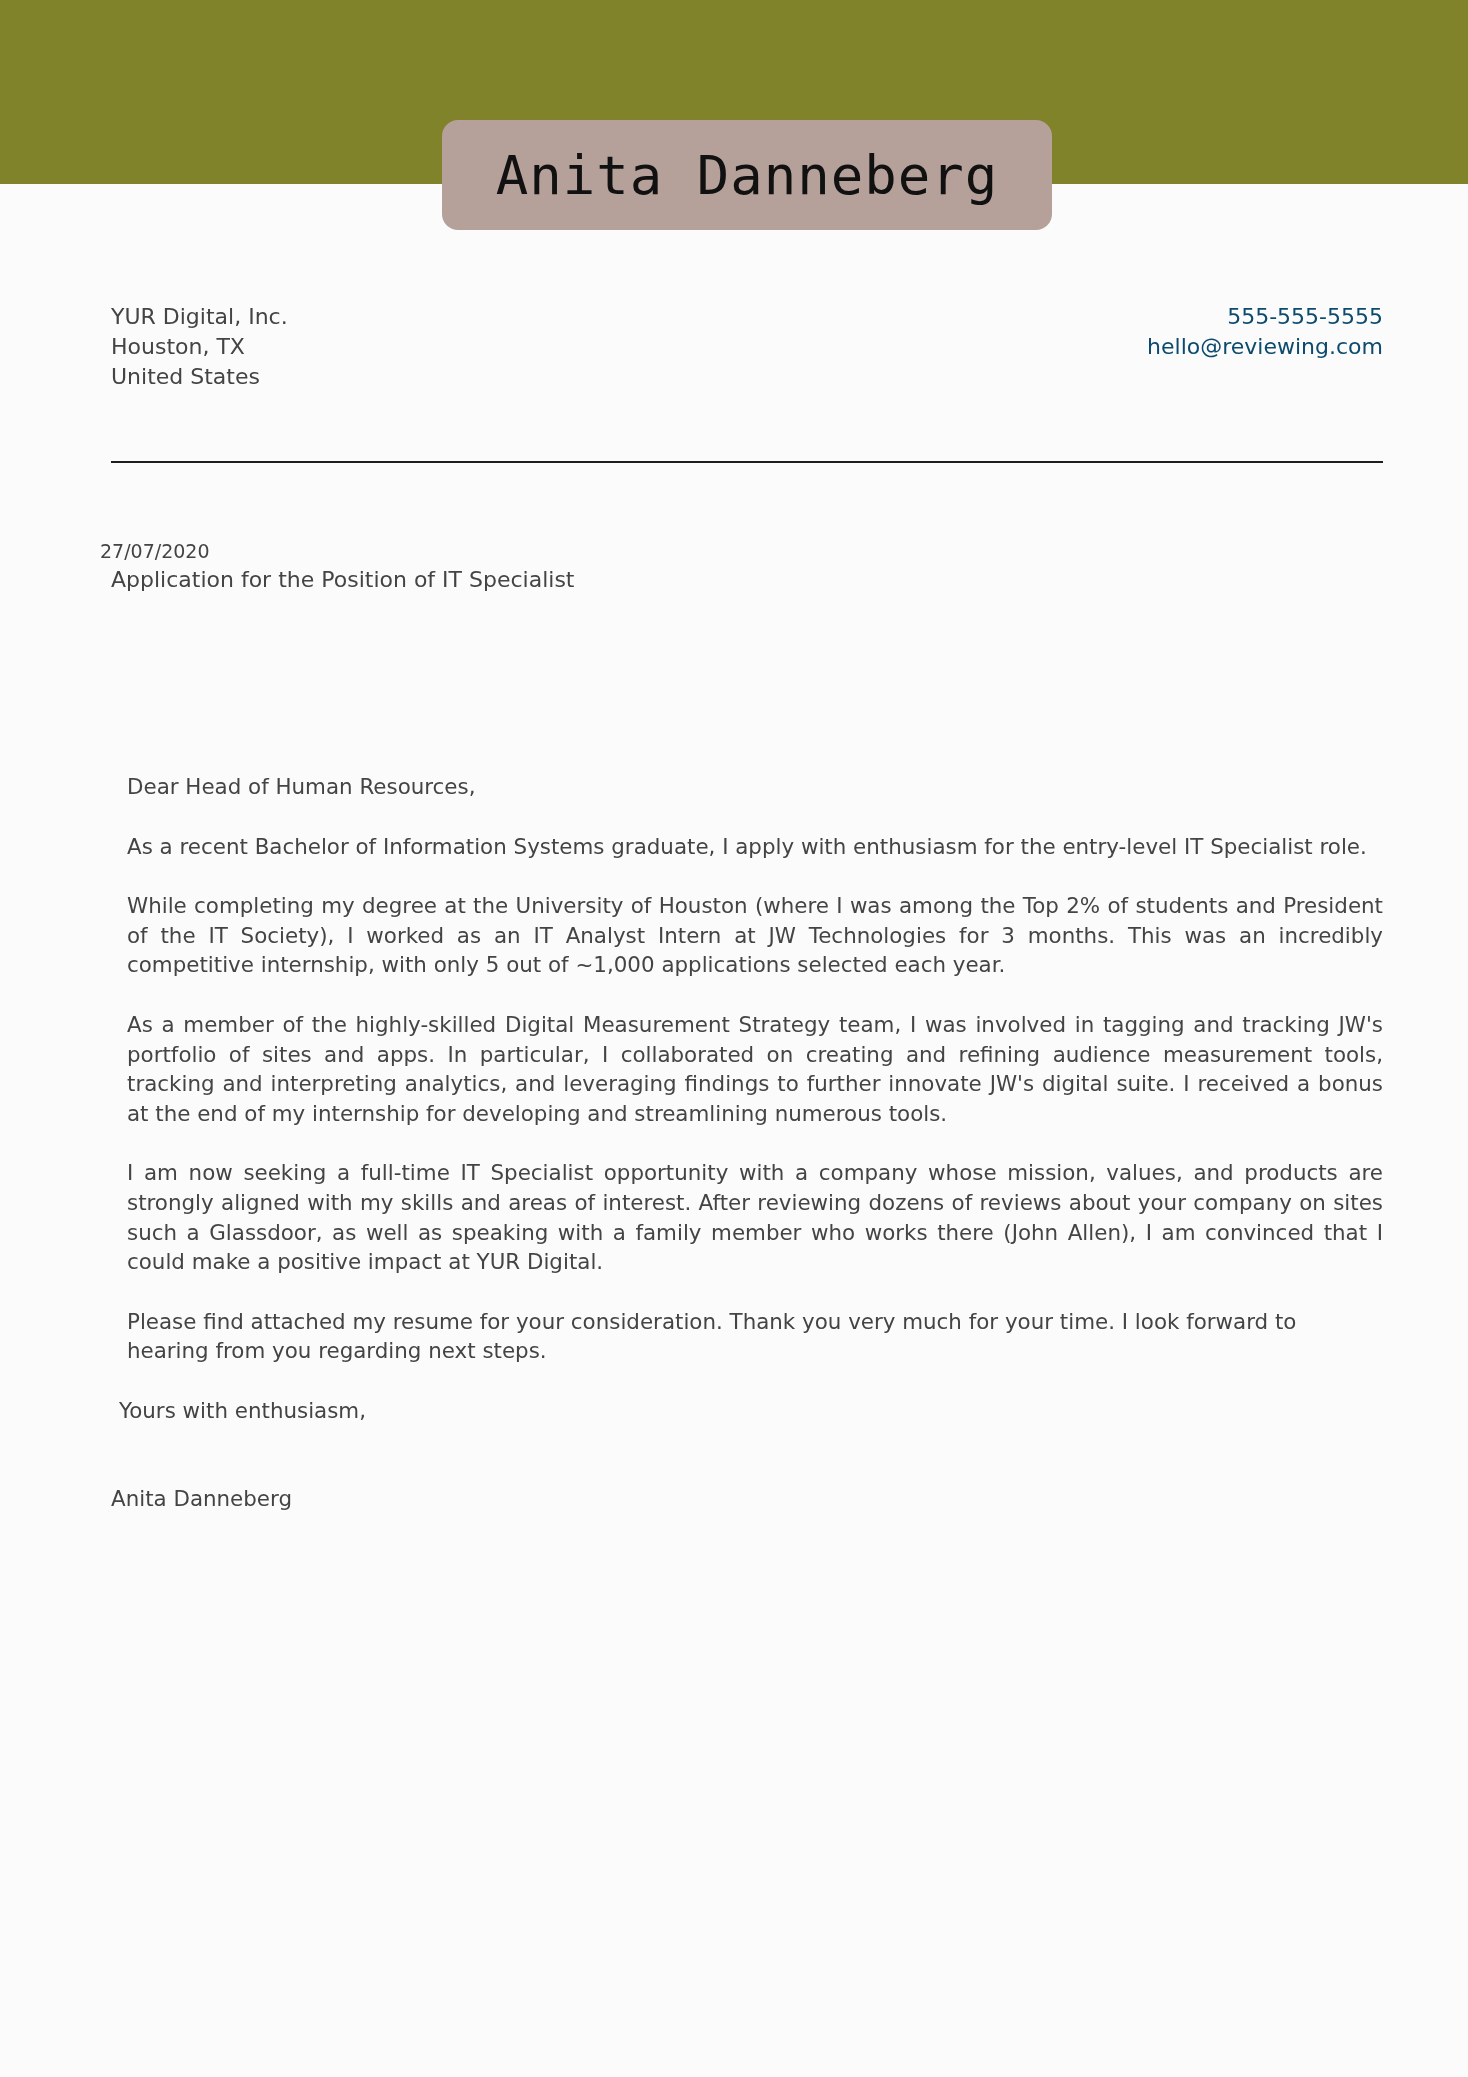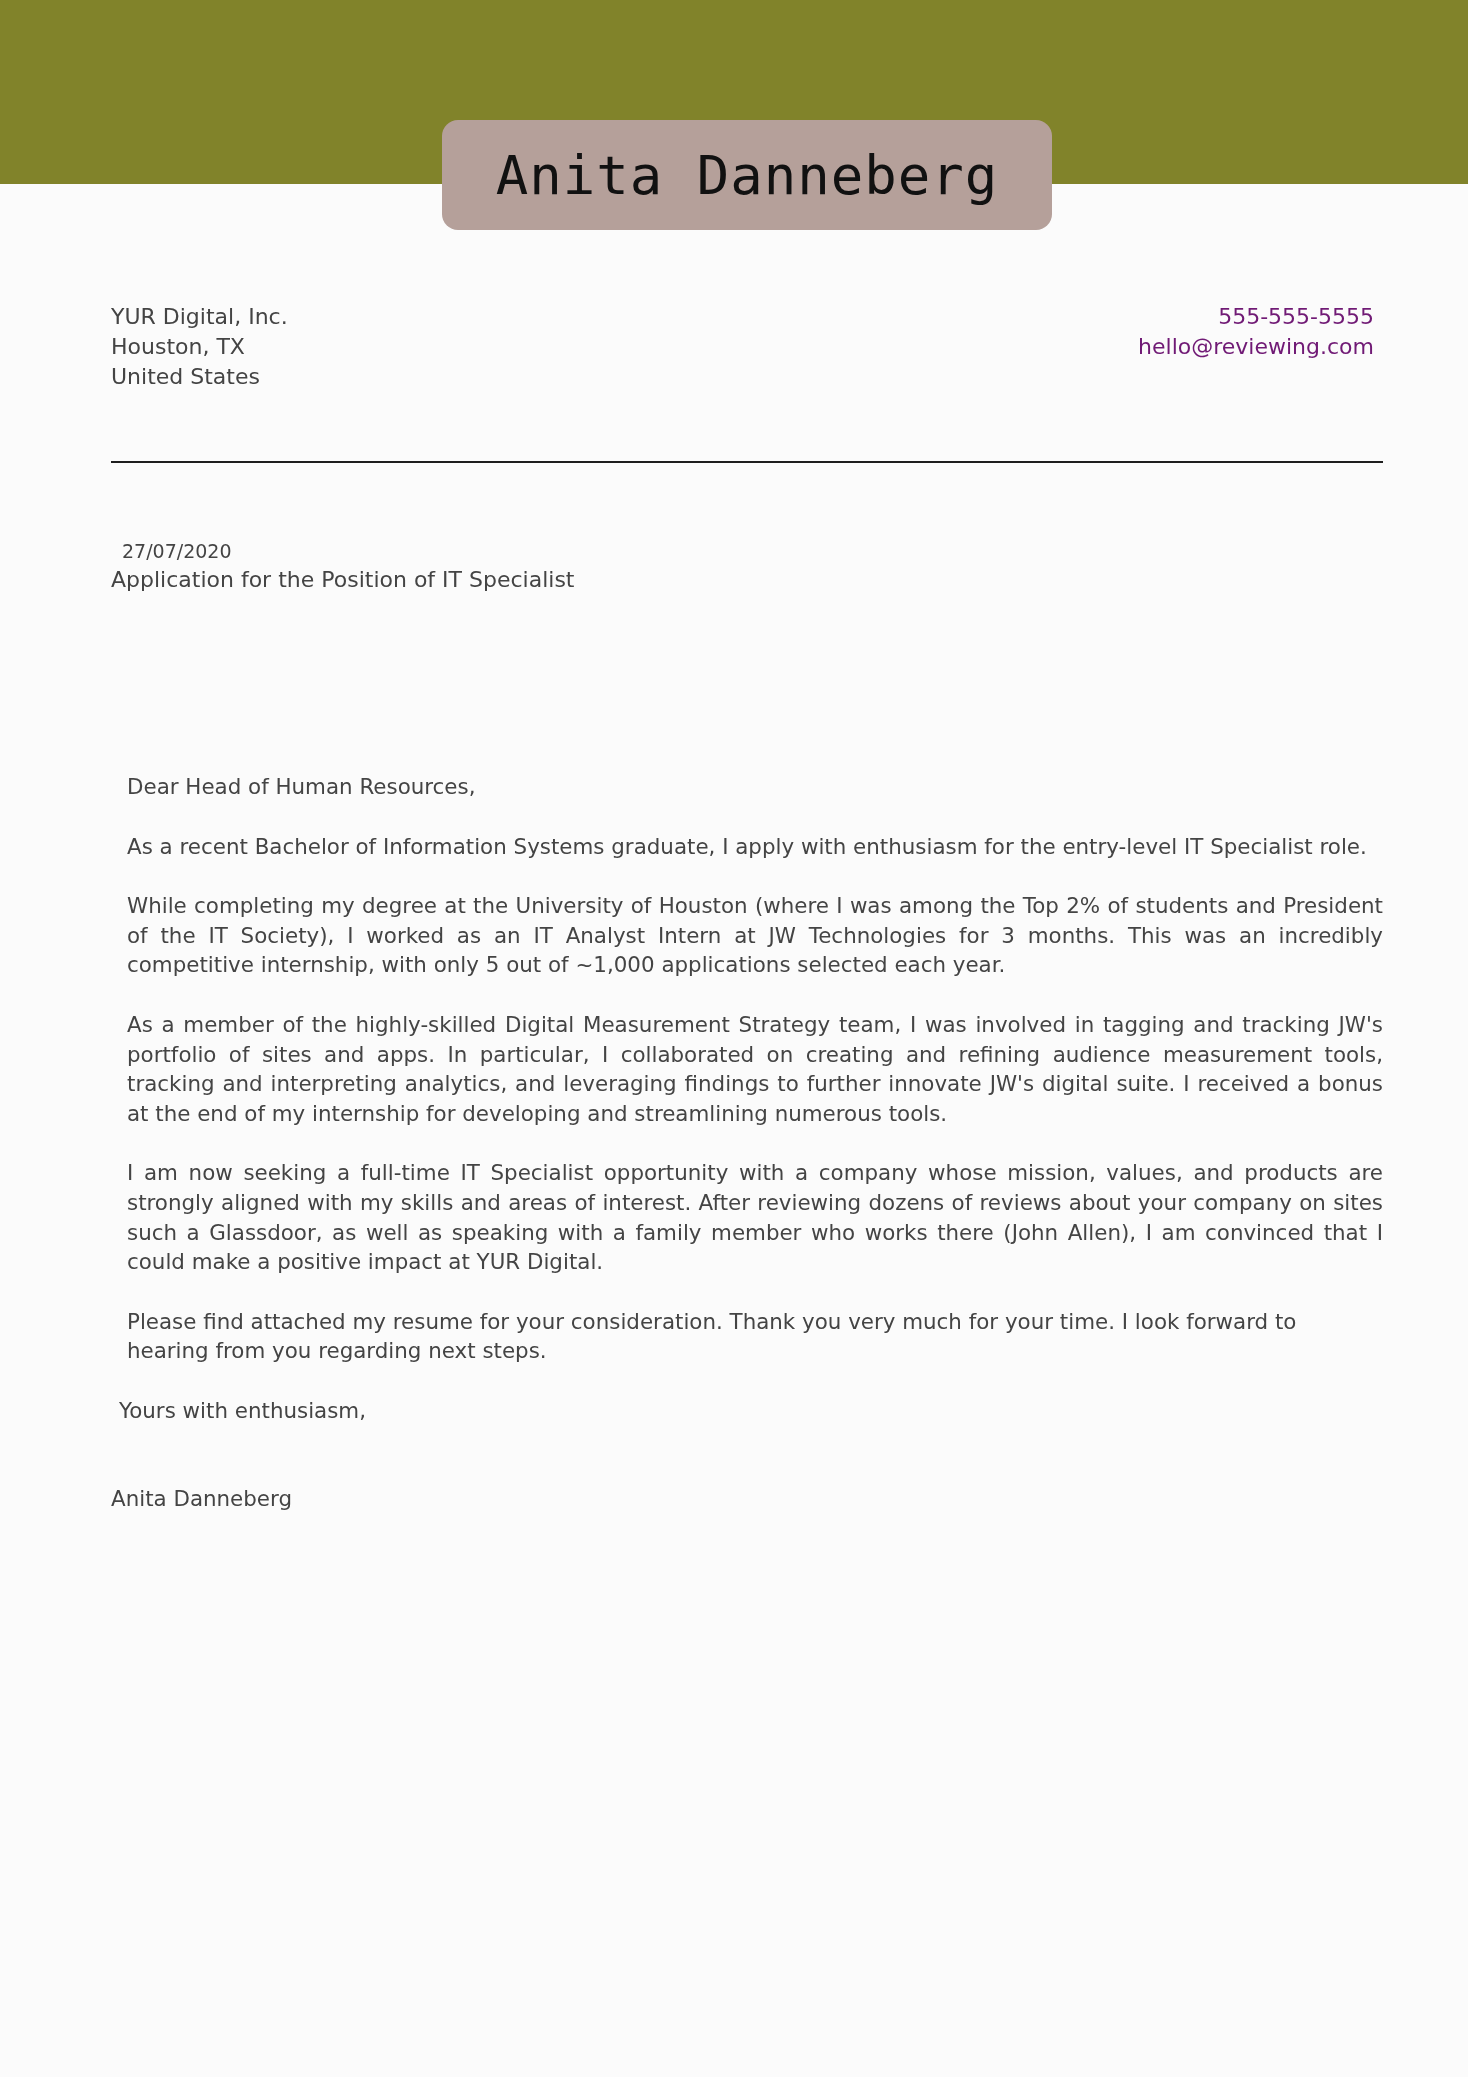--- a/index.html
+++ b/index.html
@@ -45,42 +45,42 @@
     .addr-left {
       position: absolute;
       left: 111px;
       top: 302px;
       font-size: 22px;
       line-height: 30px;
       color: #444444;
     }
     .addr-right {
       position: absolute;
-      right: 94px;
+      right: 85px;
       top: 302px;
       font-size: 22px;
       line-height: 30px;
       text-align: right;
-      color: #701a75;
+      color: #0c4a6e;
     }
     .line {
       display: block;
       white-space: nowrap;
     }
     .divider {
       position: absolute;
       left: 111px;
       top: 461px;
       width: 1272px;
       height: 2px;
       background: #1e1e1e;
     }
     .date {
       position: absolute;
-      left: 122px;
+      left: 100px;
       top: 539px;
       font-size: 19px;
       line-height: 24px;
       color: #444444;
     }
     .subject {
       position: absolute;
       left: 111px;
       top: 565px;
       font-size: 22px;

